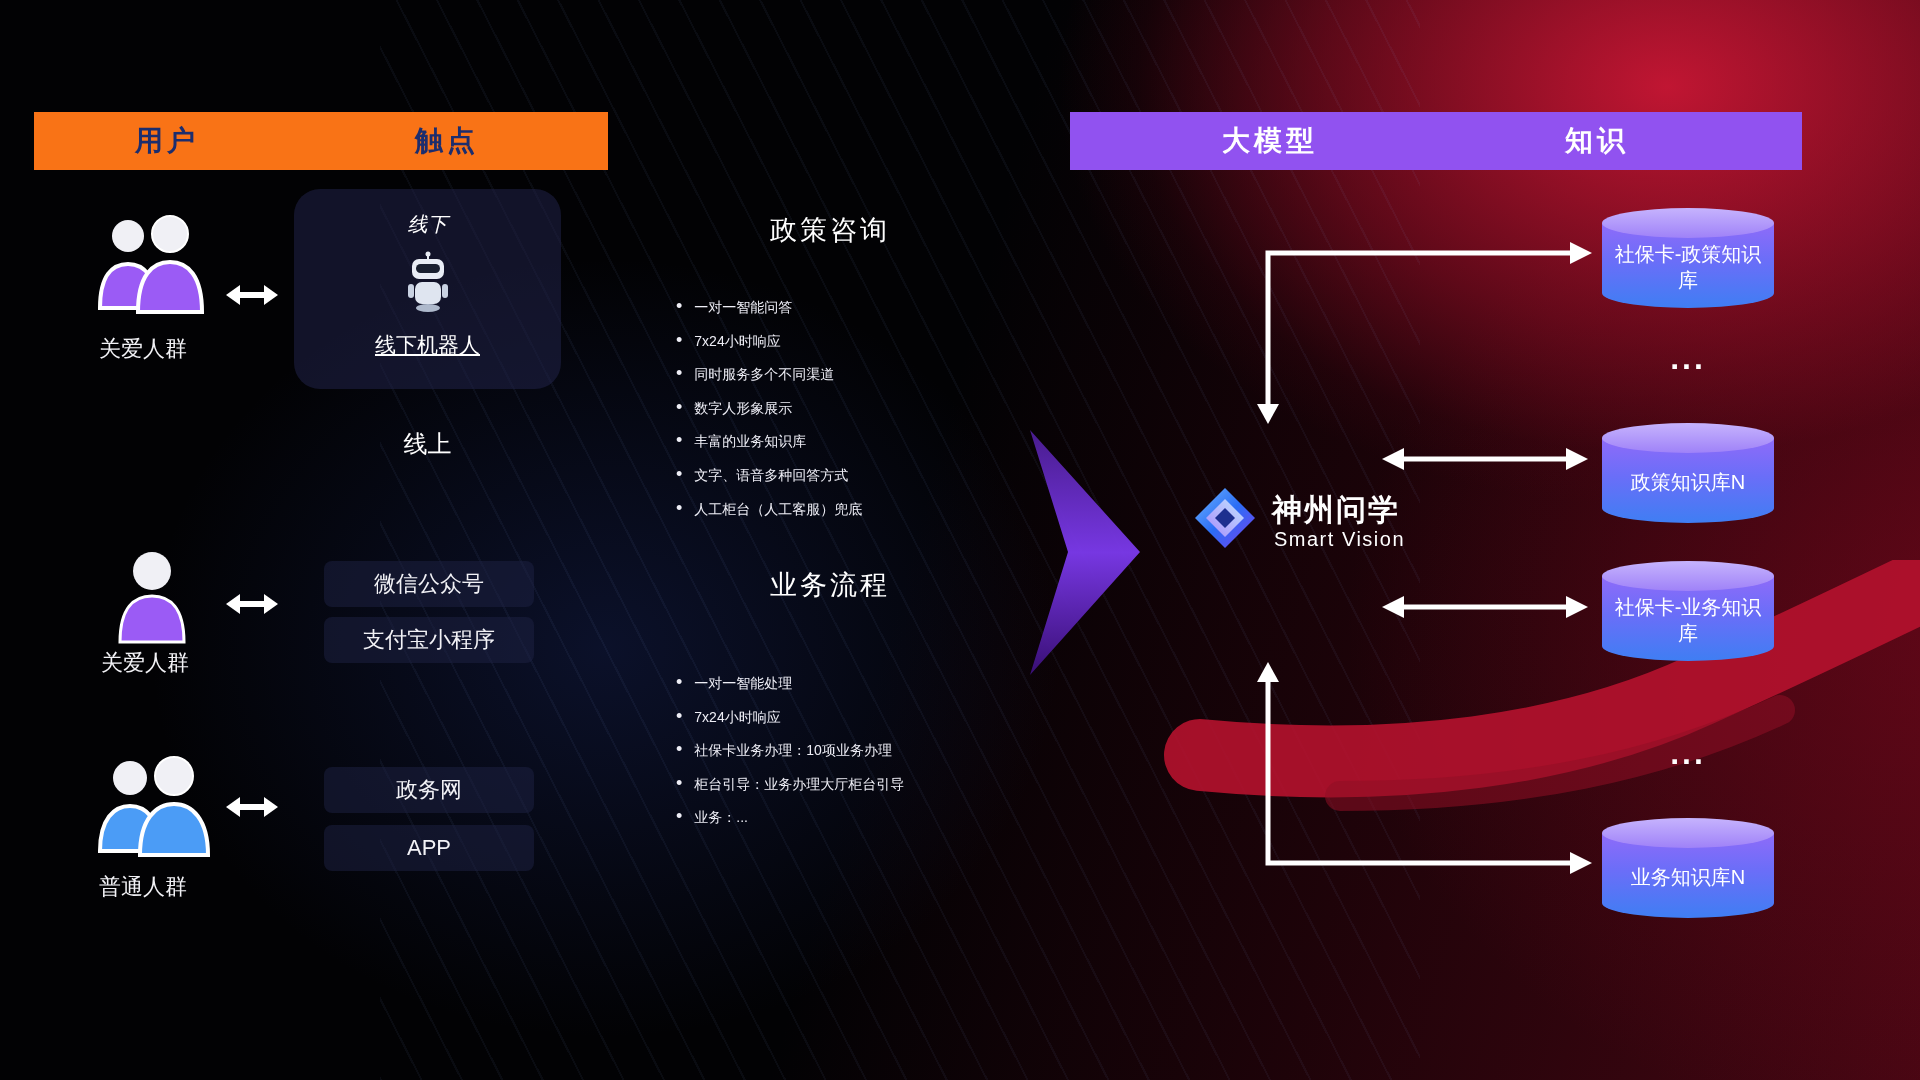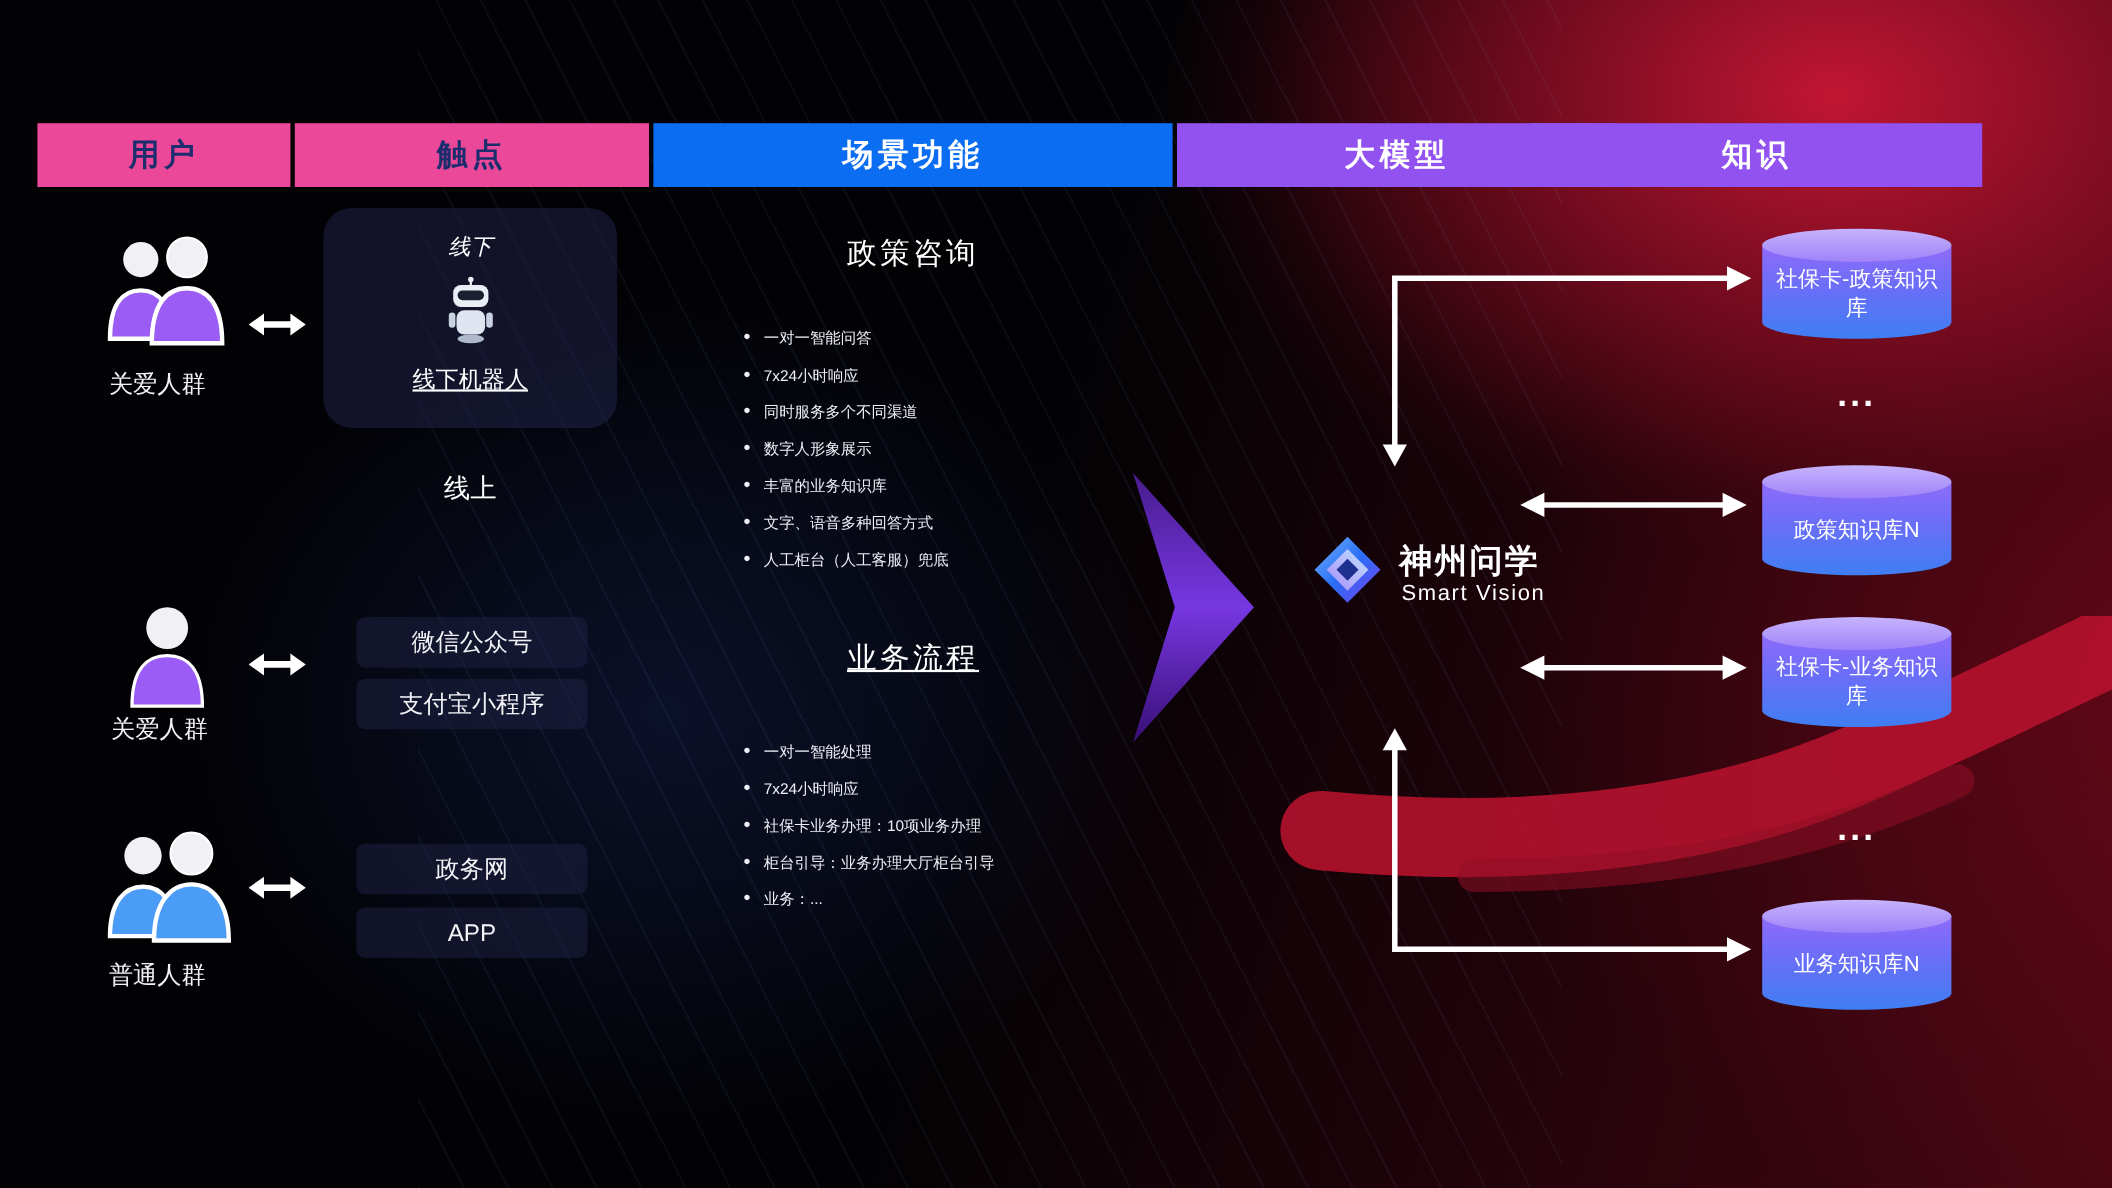--- a/index.html
+++ b/index.html
@@ -22,21 +22,21 @@
   .bg-streaks{
     position:absolute;top:0;left:380px;width:1040px;height:1080px;z-index:2;opacity:.9;
     background:repeating-linear-gradient(63deg, rgba(140,175,255,0.06) 0 2px, transparent 2px 36px);
   }
   .swoosh{position:absolute;left:1140px;top:560px;z-index:3;}
   
   .hdr{
     position:absolute;top:112px;height:58px;display:flex;align-items:center;justify-content:center;
     font-size:28px;font-weight:bold;letter-spacing:4px;z-index:10;
   }
-  .hdr-light{background:#ec4899;color:#1c2d6e;}
+  .hdr-light{background:#f97316;color:#1c2d6e;padding-left:18px;}
   .hdr-blue{background:#0a6df2;color:#ffffff;}
   .hdr-purple{background:#9152f0;color:#ffffff;}
   
   .user-label{position:absolute;width:190px;text-align:center;font-size:22px;color:#f2f2f6;z-index:10;}
   .icon-wrap{position:absolute;z-index:10;}
   
   .tp-card{
     position:absolute;left:294px;top:189px;width:267px;height:200px;border-radius:26px;
     background:rgba(32,34,72,0.55);z-index:10;
   }
@@ -82,23 +82,20 @@
   <svg class="swoosh" width="780" height="300" viewBox="0 0 780 300">
     <path d="M 60 195 C 260 214 430 190 560 130 C 645 92 715 58 790 22" stroke="#b5122e" stroke-width="72" fill="none" stroke-linecap="round" opacity="0.9"></path>
     <path d="M 200 236 C 380 236 520 206 640 150" stroke="#8f0e24" stroke-width="30" fill="none" stroke-linecap="round" opacity="0.55"></path>
   </svg>
 
   <div class="hdr hdr-light" style="left:34px;width:230px;">
       <span>用户</span>
     </div>
   <div class="hdr hdr-light" style="left:268px;width:322px;">
       <span>触点</span>
-    </div>
-  <div class="hdr hdr-blue" style="left:594px;width:472px;">
-      <span>场景功能</span>
     </div>
   <div class="hdr hdr-purple" style="left:1070px;width:400px;">
       <span>大模型</span>
     </div>
   <div class="hdr hdr-purple" style="left:1392px;width:410px;">
       <span>知识</span>
     </div>
 
   <div class="icon-wrap" style="left:88px;top:212px;">
     <svg width="124" height="104" viewBox="0 0 124 104">
@@ -180,21 +177,21 @@
   <ul class="sc-list" style="top:290px;">
     <li>一对一智能问答</li>
     <li>7x24小时响应</li>
     <li>同时服务多个不同渠道</li>
     <li>数字人形象展示</li>
     <li>丰富的业务知识库</li>
     <li>文字、语音多种回答方式</li>
     <li>人工柜台（人工客服）兜底</li>
   </ul>
 
-  <div class="sc-title" style="top:580px;text-decoration:underline;">业务流程</div>
+  <div class="sc-title" style="top:567px;">业务流程</div>
   <ul class="sc-list" style="top:666px;">
     <li>一对一智能处理</li>
     <li>7x24小时响应</li>
     <li>社保卡业务办理：10项业务办理</li>
     <li>柜台引导：业务办理大厅柜台引导</li>
     <li>业务：...</li>
   </ul>
 
   <svg class="big-arrow" width="110" height="245" viewBox="0 0 110 245">
     <defs>

